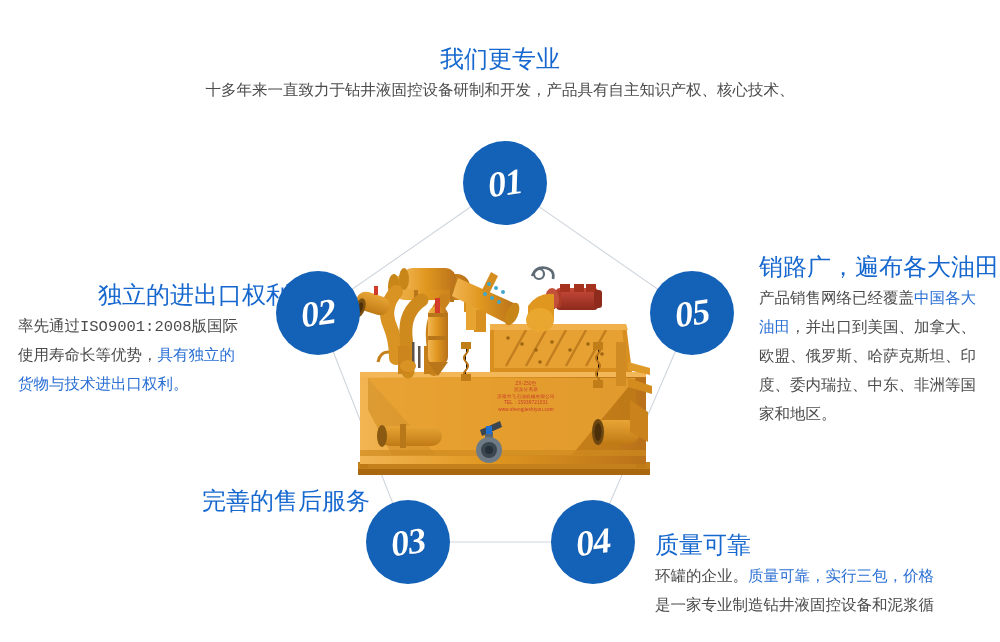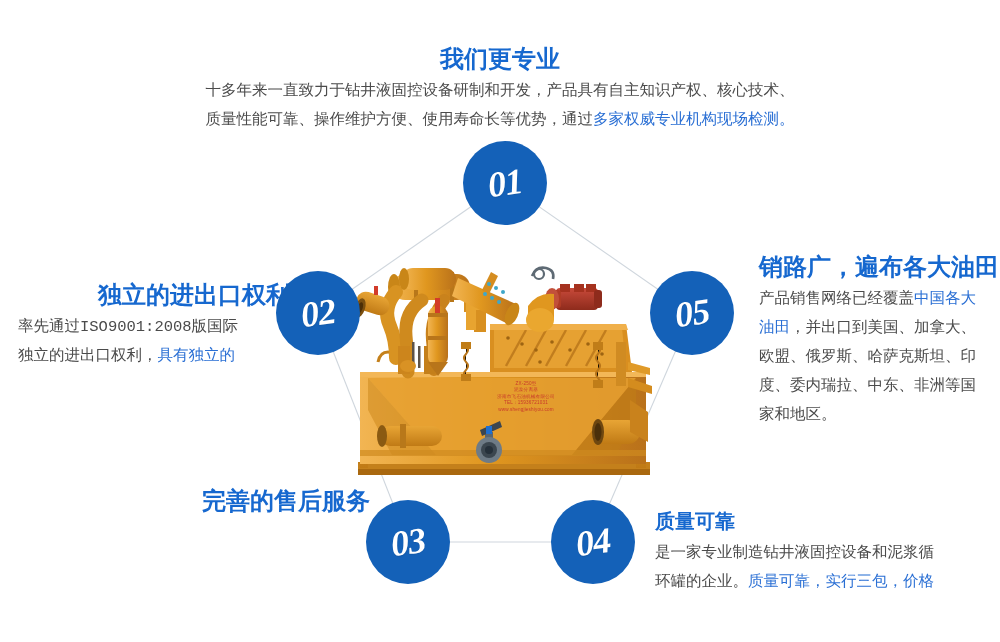--- a/index.html
+++ b/index.html
@@ -31,21 +31,21 @@
   }
   #c01{left:463px;top:141px;}
   #c02{left:276px;top:271px;}
   #c03{left:366px;top:500px;}
   #c04{left:551px;top:500px;}
   #c05{left:650px;top:271px;}
 
   
   .blk{position:absolute;color:#4b4b4b;}
   .blk .hd{
-    color:#1668cf;font-weight:bold;font-size:23px;line-height:30px;
+    color:#1668cf;font-weight:normal;font-size:23px;line-height:30px;
     margin:0 0 3px 0;white-space:nowrap;
   }
   .blk p{margin:0;font-size:15.5px;line-height:29px;color:#4b4b4b;font-family:Liberation Mono, monospace;}
   .hl{color:#2a6fd4;}
 
   
   #blk01{left:150px;top:44px;width:700px;text-align:center;}
   #blk01 .hd{text-align:center;font-size:24px;}
   #blk01 p{text-align:center;}
 
@@ -57,21 +57,21 @@
   #blk03{left:30px;top:486px;width:340px;text-align:left;}
   #blk03 .hd{text-align:right;font-size:24px;}
   #blk03 .ind{text-indent:28px;}
 
   
   #blk05{left:723px;top:252px;width:268px;text-align:left;margin-left:36px;}
   #blk05 .hd{text-align:left;font-size:24px;}
 
   
   #blk04{left:655px;top:506px;width:338px;text-align:left;}
-  #blk04 .hd{text-align:left;font-size:20px;}
+  #blk04 .hd{text-align:left;font-size:24px;margin-top:24px;}
 
   
   #machine{position:absolute;left:340px;top:250px;width:344px;height:244px;}
   #machine svg{display:block;width:344px;height:244px;}
   #mach-caption{
     position:absolute;left:470px;top:381px;width:112px;
     text-align:center;color:#c8392b;
     font-family:"Liberation Sans",sans-serif;
     font-size:4.6px;line-height:6.4px;letter-spacing:.2px;
     white-space:nowrap;
@@ -262,37 +262,37 @@
     <div>ZX-250型</div>
     <div>泥浆分离器</div>
     <div>济南市飞石油机械有限公司</div>
     <div>TEL：15936721031</div>
     <div>www.shengjieshiyou.com</div>
   </div>
 
   <div class="blk" id="blk01">
     <div class="hd">我们更专业</div>
     <p><span>十多年来一直致力于钻井液固控设备研制和开发，产品具有自主知识产权、核心技术、</span></p>
-    <p><span>质量性能可靠、操作维护方便、使用寿命长等优势，通过</span><span class="hl">多家权威专业机构现场检测。</span></p>
   </div>
 
   <div class="blk" id="blk02">
     <div class="hd">独立的进出口权利</div>
     <p><span>率先通过ISO9001:2008版国际</span></p>
-    <p><span>独立的进出口权利，</span><span class="hl">具有独立的</span></p>
+    <p><span>使用寿命长等优势，</span><span class="hl">具有独立的</span></p>
+    <p><span class="hl">货物与技术进出口权利。</span></p>
   </div>
 
   <div class="blk" id="blk03">
     <div class="hd">完善的售后服务</div>
   </div>
 
   <div class="blk" id="blk04">
     <div class="hd">质量可靠</div>
+    <p><span>环罐的企业。</span><span class="hl">质量可靠，实行三包，价格</span></p>
     <p><span>是一家专业制造钻井液固控设备和泥浆循</span></p>
-    <p><span>环罐的企业。</span><span class="hl">质量可靠，实行三包，价格</span></p>
   </div>
 
   <div class="blk" id="blk05">
     <div class="hd">销路广，遍布各大油田</div>
     <p><span>产品销售网络已经覆盖</span><span class="hl">中国各大</span></p>
     <p><span class="hl">油田</span><span>，并出口到美国、加拿大、</span></p>
     <p><span>欧盟、俄罗斯、哈萨克斯坦、印</span></p>
     <p><span>度、委内瑞拉、中东、非洲等国</span></p>
     <p><span>家和地区。</span></p>
   </div>

